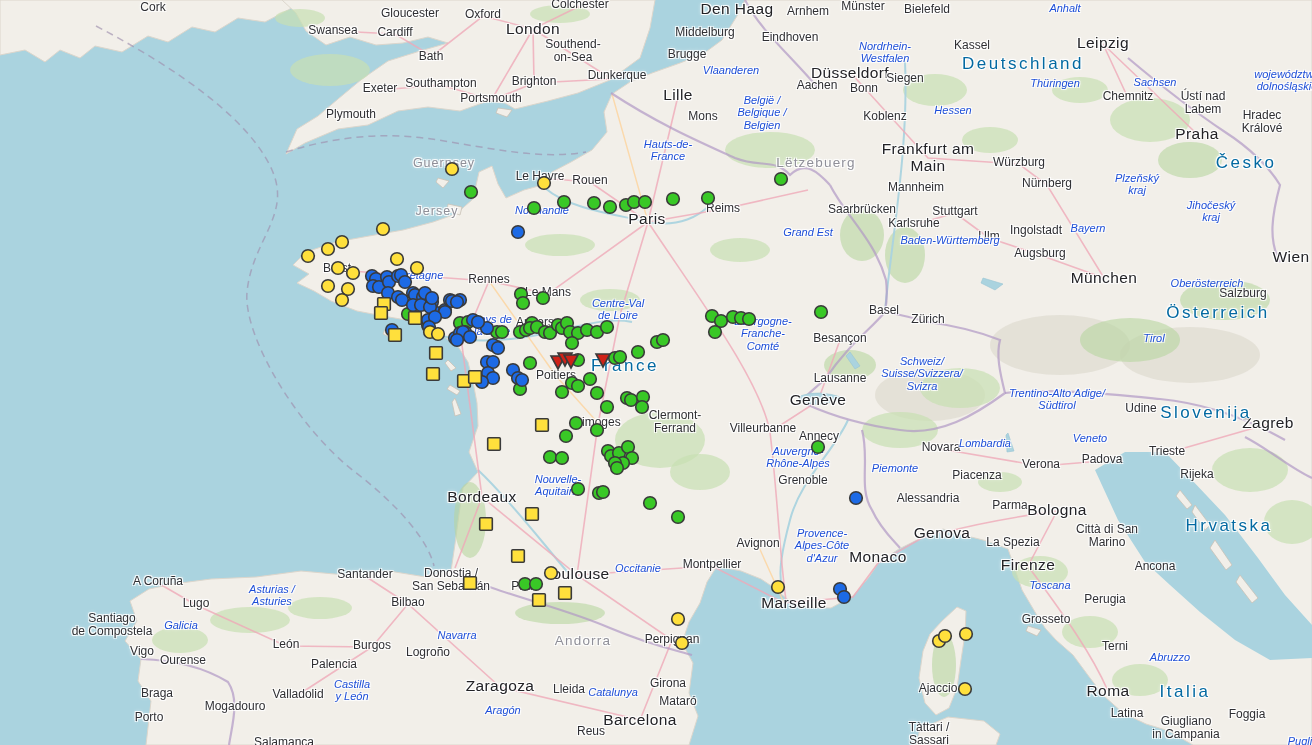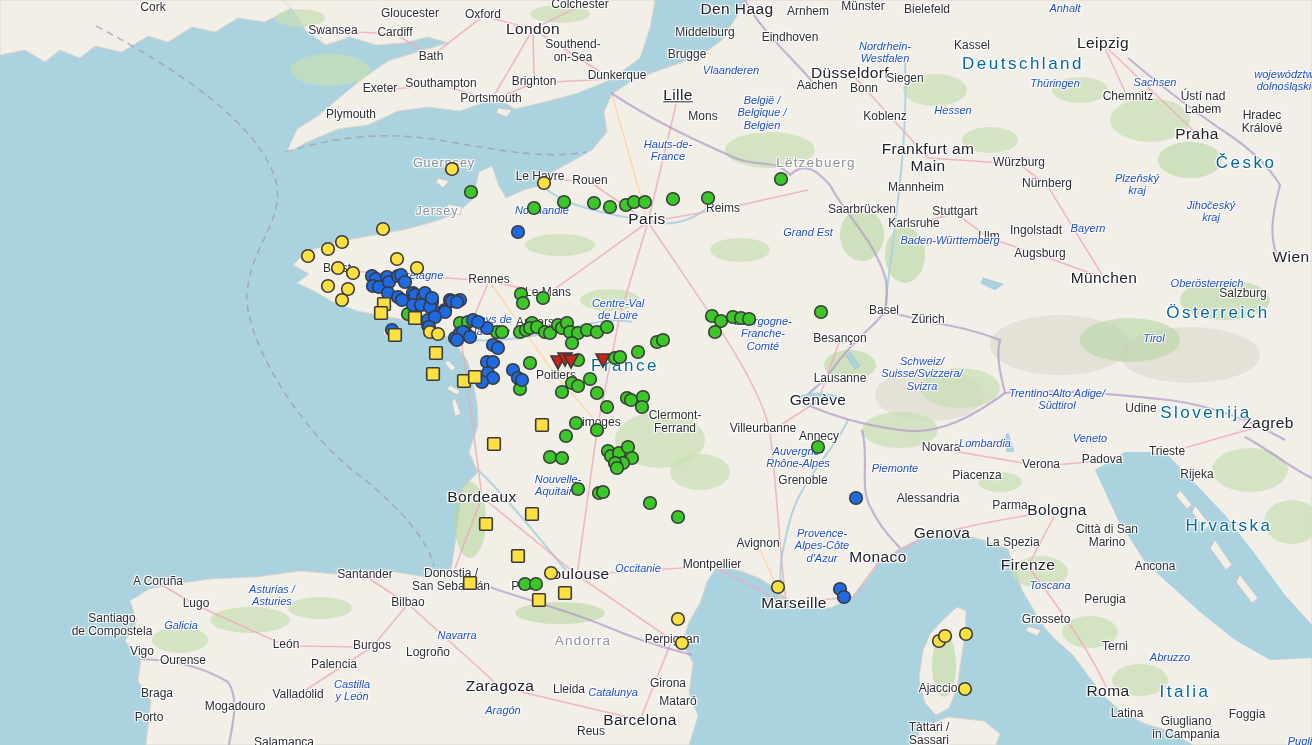--- a/index.html
+++ b/index.html
@@ -185,21 +185,21 @@
       <span class="lbl city" style="left: 580px; top: 5px;">Colchester</span>
       <span class="lbl city" style="left: 573px; top: 51px;">Southend-
 on-Sea</span>
       <span class="lbl city" style="left: 431px; top: 57px;">Bath</span>
       <span class="lbl city" style="left: 441px; top: 84px;">Southampton</span>
       <span class="lbl city" style="left: 491px; top: 99px;">Portsmouth</span>
       <span class="lbl city" style="left: 534px; top: 82px;">Brighton</span>
       <span class="lbl city" style="left: 380px; top: 89px;">Exeter</span>
       <span class="lbl city" style="left: 351px; top: 115px;">Plymouth</span>
       <span class="lbl city" style="left: 617px; top: 76px;">Dunkerque</span>
-      <span class="lbl city-lg" style="left: 678px; top: 95px; text-decoration: underline;">Lille</span>
+      <span class="lbl city-lg" style="left: 678px; top: 95px;">Lille</span>
       <span class="lbl city" style="left: 703px; top: 117px;">Mons</span>
       <span class="lbl city" style="left: 687px; top: 55px;">Brugge</span>
       <span class="lbl city" style="left: 705px; top: 33px;">Middelburg</span>
       <span class="lbl city-lg" style="left: 737px; top: 9px;">Den Haag</span>
       <span class="lbl city" style="left: 808px; top: 12px;">Arnhem</span>
       <span class="lbl city" style="left: 863px; top: 7px;">Münster</span>
       <span class="lbl city" style="left: 927px; top: 10px;">Bielefeld</span>
       <span class="lbl city" style="left: 790px; top: 38px;">Eindhoven</span>
       <span class="lbl city-lg" style="left: 850px; top: 73px;">Düsseldorf</span>
       <span class="lbl city" style="left: 817px; top: 86px;">Aachen</span>

